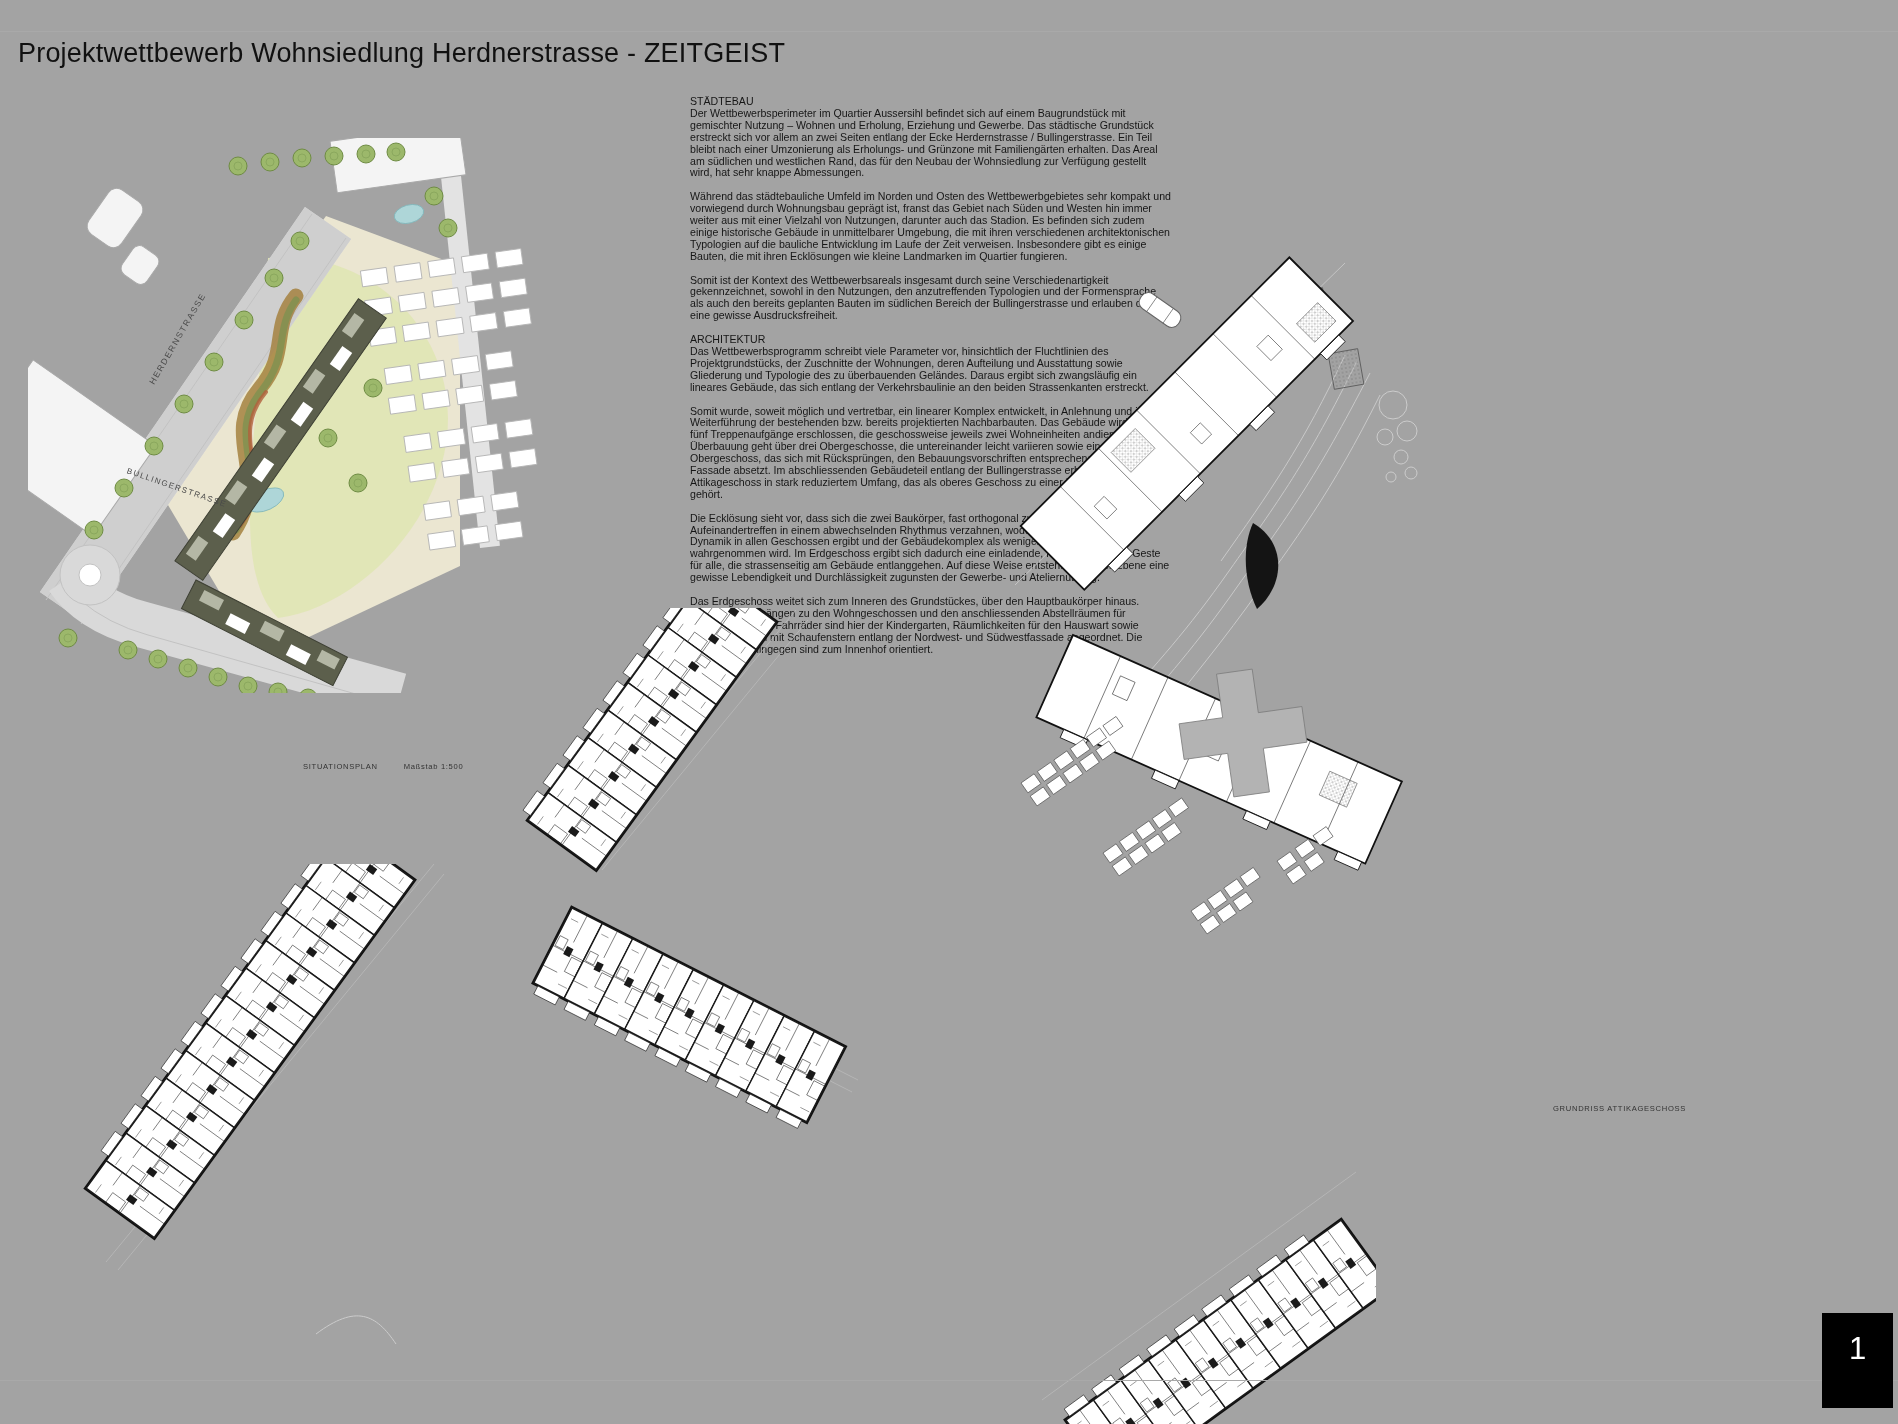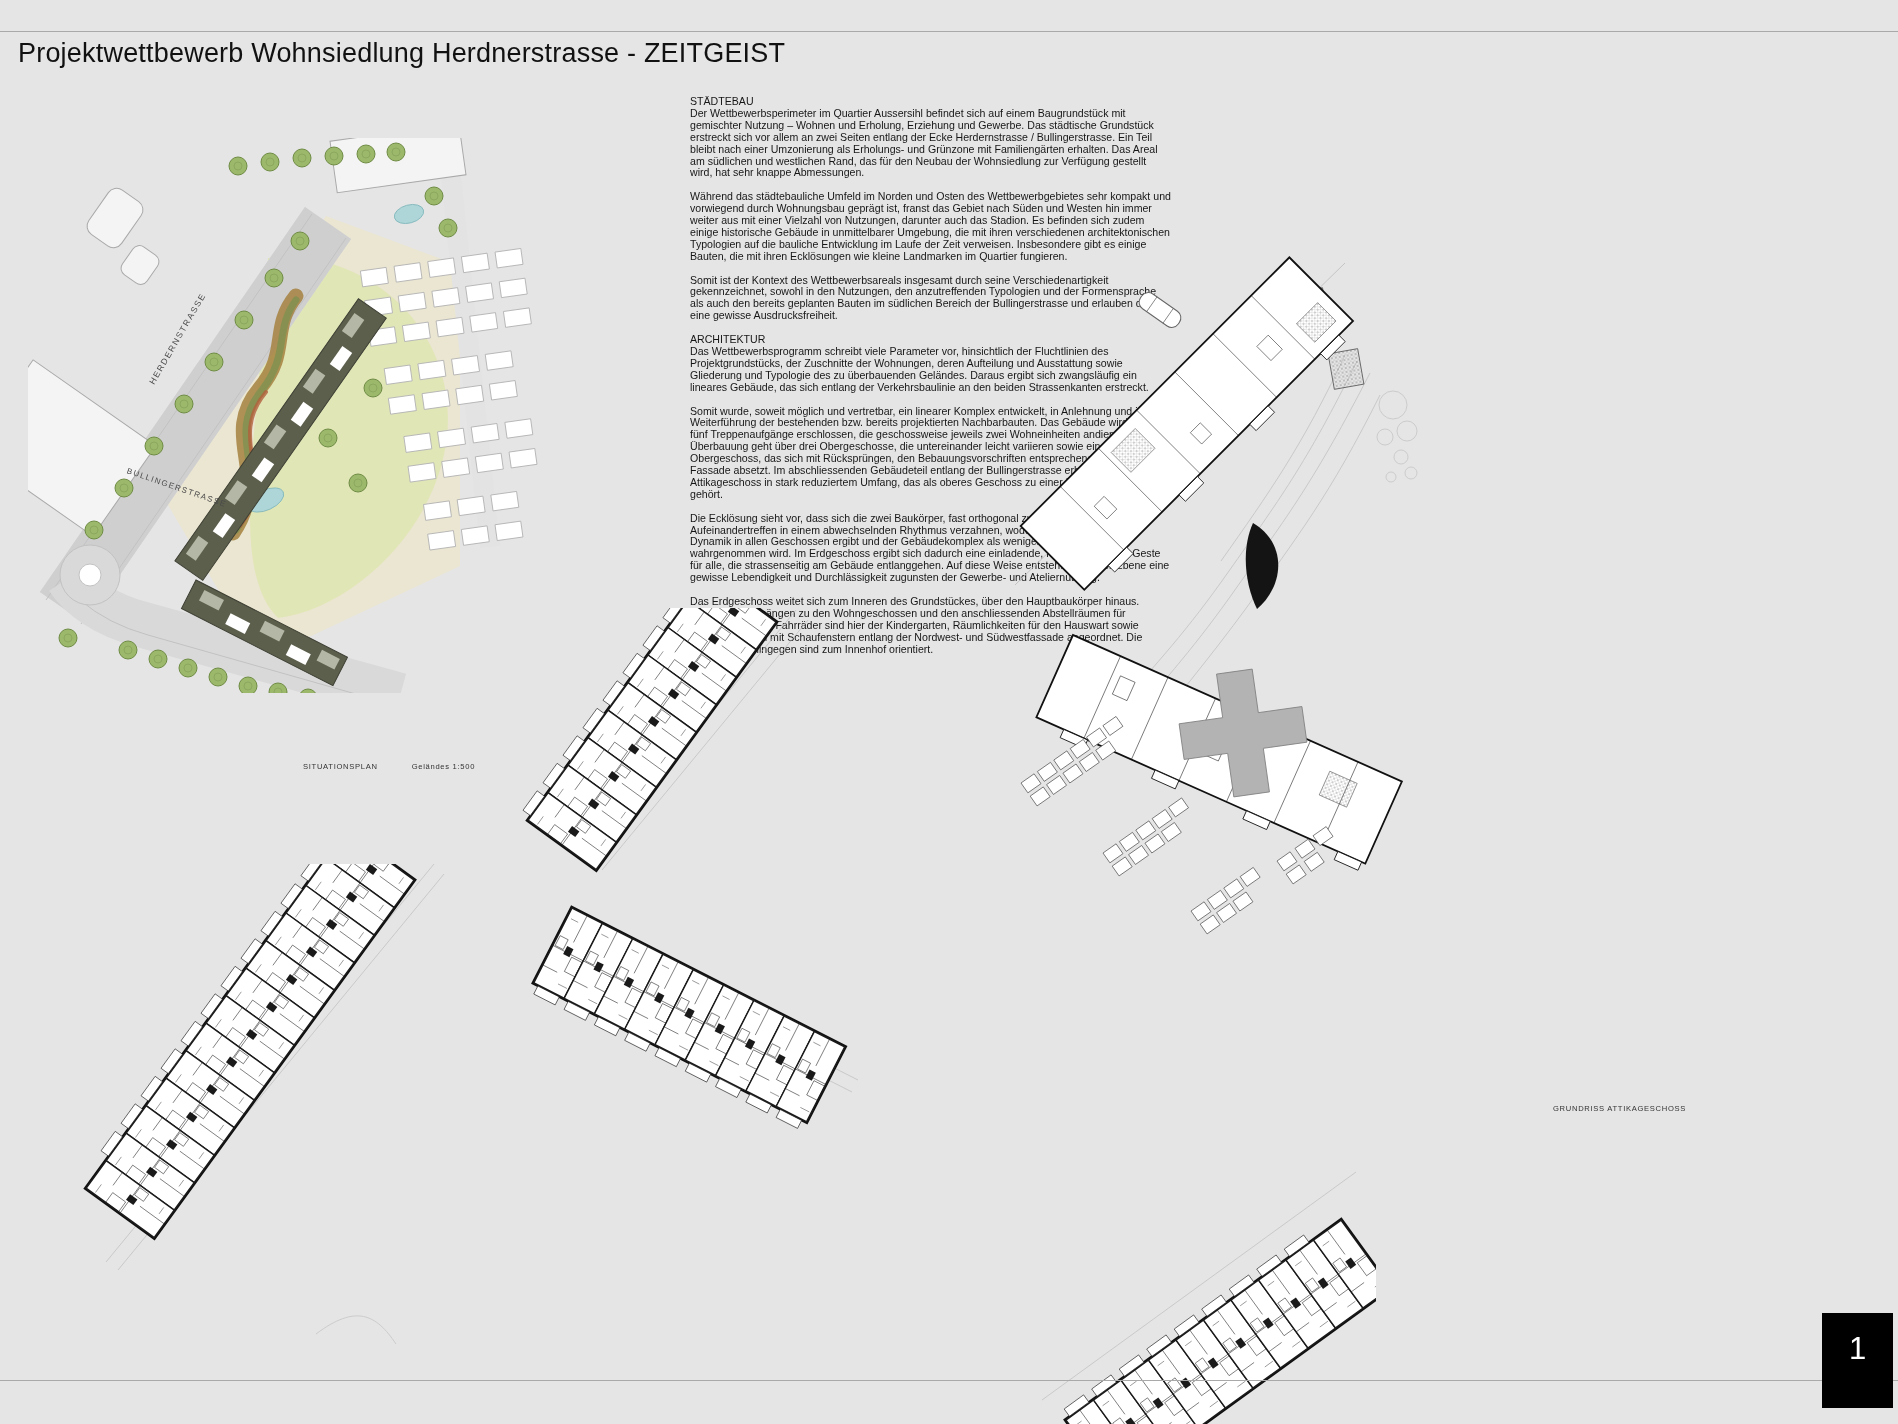--- a/index.html
+++ b/index.html
@@ -1,26 +1,26 @@
 <!DOCTYPE html>
 <html><head>
 <meta charset="utf-8">
 <style>
   html,body{margin:0;padding:0;background:#fff;}
-  #sheet{position:relative;width:1898px;height:1424px;background:#e5e5e5;overflow:hidden;
+  #sheet{position:relative;width:1898px;height:1424px;background:#a3a3a3;overflow:hidden;
          font-family:"Liberation Sans", sans-serif;color:#1a1a1a;}
   .abs{position:absolute;}
   .rule{background:#a9a9a9;height:1px;}
   #title{left:18px;top:38px;font-size:27px;letter-spacing:0.2px;color:#111;white-space:nowrap;}
   #textcol{left:690px;top:96px;width:481px;font-size:10.6px;line-height:11.9px;color:#161616;}
   #textcol .heading{margin:0;}
   #textcol p{margin:0 0 11.9px 0;}
   #textcol .section + .section{margin-top:0;}
   .plan-caption{font-size:7.6px;letter-spacing:0.7px;color:#333;white-space:nowrap;}
-  #sit-label{left:303px;top:762px;display:flex;gap:34px;}
+  #sit-label{left:303px;top:762px;display:flex;gap:26px;}
   #attika-label{left:1553px;top:1056px;margin-top:48px;}
   #pagebox{left:1822px;top:1313px;width:71px;height:95px;background:#000;
            display:flex;align-items:flex-start;justify-content:center;}
   #pagebox span{color:#fff;font-size:31px;margin-top:18px;}
   svg{display:block;}
   svg text{font-family:"Liberation Sans", sans-serif;}
 </style>
 </head>
 <body>
 
@@ -187,21 +187,21 @@
       <use href="#tree" x="406" y="58"></use>
         <use href="#tree" x="420" y="90"></use>
     </g>
 
     <text transform="translate(152,202) rotate(-60)" font-size="8.5" letter-spacing="1.6" fill="#4a4a4a" text-anchor="middle">HERDERNSTRASSE</text>
     <text transform="translate(148,352) rotate(19)" font-size="8" letter-spacing="1.4" fill="#4a4a4a" text-anchor="middle">BULLINGERSTRASSE</text>
   </svg>
 
   <div id="sit-label" class="abs plan-caption">
     <span>SITUATIONSPLAN</span>
-    <span>Geländes 1:500</span>
+    <span>Maßstab 1:500</span>
   </div>
 
   <div id="textcol" class="abs">
     <div class="section">
       <div class="heading">STÄDTEBAU</div>
       <p>Der Wettbewerbsperimeter im Quartier Aussersihl befindet sich auf einem Baugrundstück mit gemischter Nutzung – Wohnen und Erholung, Erziehung und Gewerbe. Das städtische Grundstück erstreckt sich vor allem an zwei Seiten entlang der Ecke Herdernstrasse / Bullingerstrasse. Ein Teil bleibt nach einer Umzonierung als Erholungs- und Grünzone mit Familiengärten erhalten. Das Areal am südlichen und westlichen Rand, das für den Neubau der Wohnsiedlung zur Verfügung gestellt wird, hat sehr knappe Abmessungen.</p>
       <p>Während das städtebauliche Umfeld im Norden und Osten des Wettbewerbgebietes sehr kompakt und vorwiegend durch Wohnungsbau geprägt ist, franst das Gebiet nach Süden und Westen hin immer weiter aus mit einer Vielzahl von Nutzungen, darunter auch das Stadion. Es befinden sich zudem einige historische Gebäude in unmittelbarer Umgebung, die mit ihren verschiedenen architektonischen Typologien auf die bauliche Entwicklung im Laufe der Zeit verweisen. Insbesondere gibt es einige Bauten, die mit ihren Ecklösungen wie kleine Landmarken im Quartier fungieren.</p>
       <p>Somit ist der Kontext des Wettbewerbsareals insgesamt durch seine Verschiedenartigkeit gekennzeichnet, sowohl in den Nutzungen, den anzutreffenden Typologien und der Formensprache als auch den bereits geplanten Bauten im südlichen Bereich der Bullingerstrasse und erlauben damit eine gewisse Ausdrucksfreiheit.</p>
     </div>
     <div class="section">

